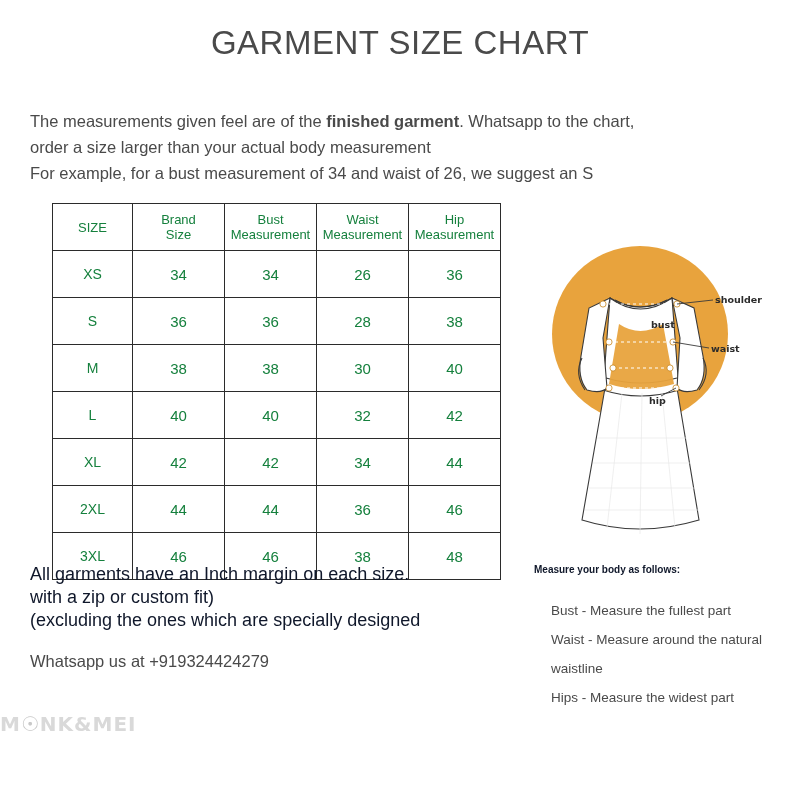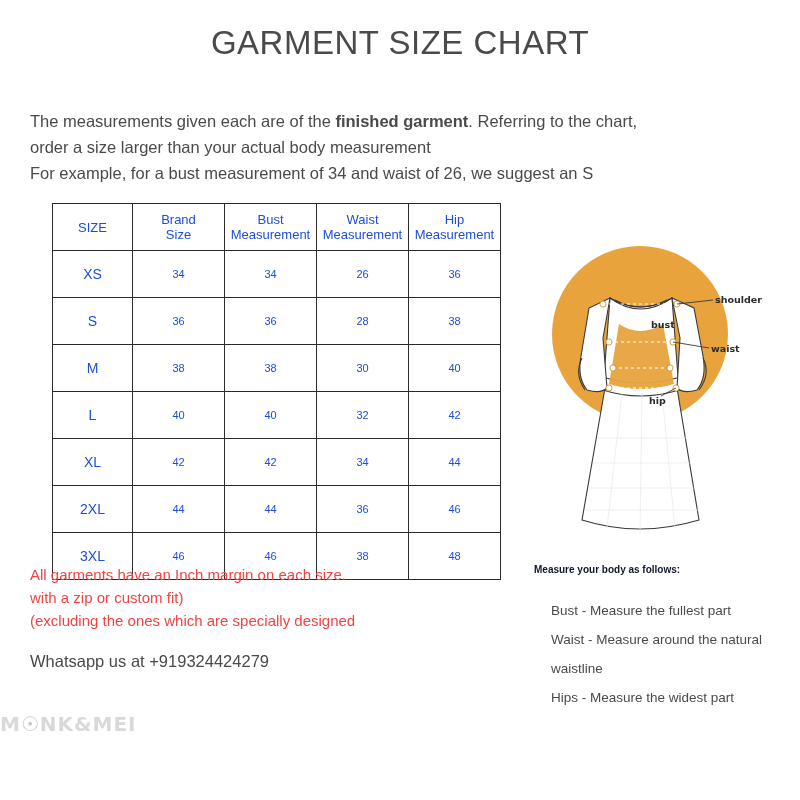--- a/index.html
+++ b/index.html
@@ -59,49 +59,49 @@
   }
   table.size-table {
     border-collapse: collapse;
     width: 448px;
     table-layout: fixed;
   }
   table.size-table th,
   table.size-table td {
     border: 1px solid #2b2b2b;
     text-align: center;
-    color: #1d4ed8;
+    color: #15803d;
     font-weight: 400;
   }
   table.size-table th {
     height: 42px;
     font-size: 13px;
     line-height: 15px;
     padding: 2px 2px;
   }
   table.size-table td {
     height: 42px;
-    font-size: 11px;
+    font-size: 15px;
     padding: 2px;
   }
   table.size-table td.size-col {
     font-size: 14px;
   }
   .col-size { width: 80px; }
   .col-other { width: 92px; }
 
   
   .note-block {
     position: absolute;
     top: 563px;
     left: 30px;
     width: 470px;
-    font-size: 15px;
+    font-size: 18px;
     line-height: 23px;
-    color: #ef4444;
+    color: #0f172a;
   }
   .assist-block {
     position: absolute;
     top: 648px;
     left: 30px;
     width: 470px;
     font-size: 16.5px;
     line-height: 27px;
     color: #4a4a4a;
   }
@@ -166,21 +166,21 @@
 </style>
 </head>
 <body>
 
 <div class="page">
 
   <div class="title">GARMENT SIZE CHART</div>
 
   <div class="intro">
     <div>
-      <span>The measurements given each are of the </span><b>finished garment</b><span>. Referring to the chart,</span>
+      <span>The measurements given feel are of the </span><b>finished garment</b><span>. Whatsapp to the chart,</span>
     </div>
     <div>order a size larger than your actual body measurement</div>
     <div>For example, for a bust measurement of 34 and waist of 26, we suggest an S</div>
   </div>
 
   <div class="table-wrap">
     <table class="size-table">
       <colgroup>
         <col class="col-size">
         <col class="col-other">

